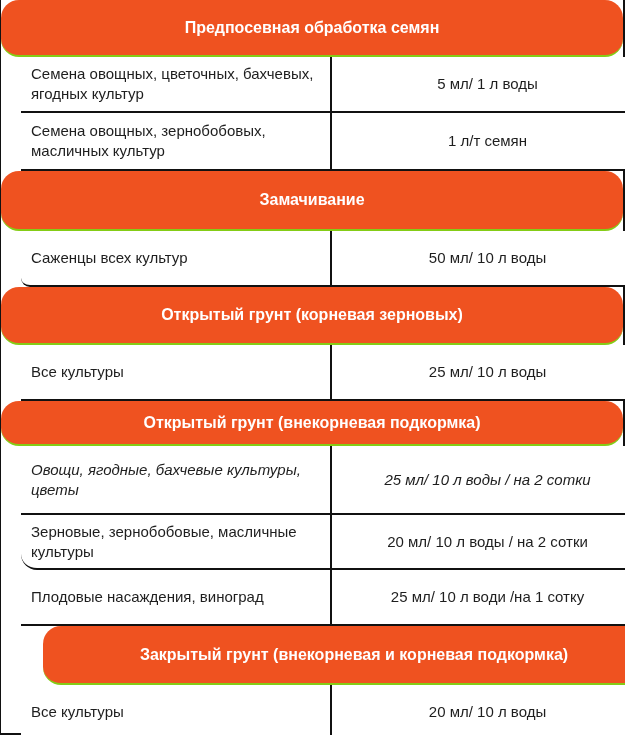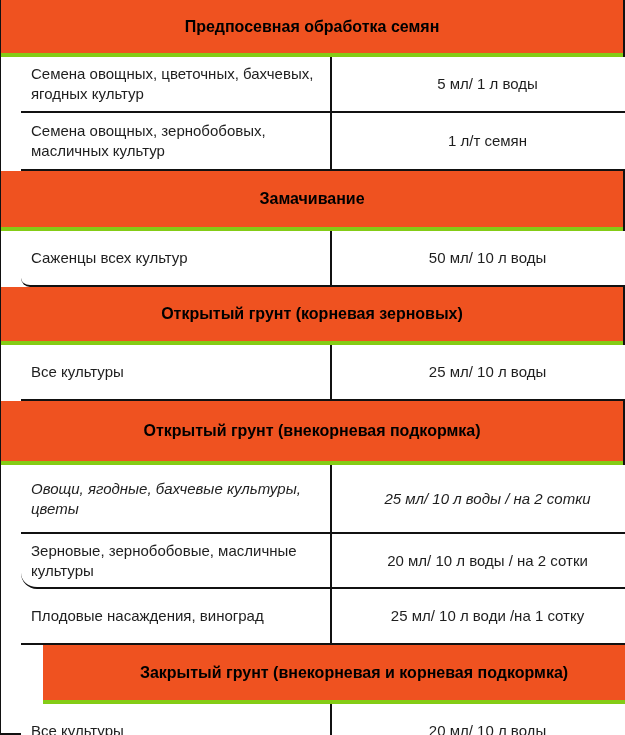--- a/index.html
+++ b/index.html
@@ -20,28 +20,29 @@
       box-sizing: border-box;
       border-right: 2px solid #111;
       border-bottom: 2px solid #111;
       border-left: 1px solid #111;
       background: #fff;
     }
     .section-header {
       box-sizing: border-box;
       width: 100%;
       background: #EF5220;
-      color: #000000;
+      color: #ffffff;
       font-weight: bold;
       font-size: 16px;
       display: flex;
       align-items: center;
       justify-content: center;
       text-align: center;
-      border-bottom: 4px solid #84cc16;
+      border-bottom: 2px solid #84cc16;
+      border-radius: 18px;
     }
     .row {
       display: flex;
       box-sizing: border-box;
       width: 100%;
       border-bottom: 2px solid #111;
       background: #fff;
       margin-left: 20px;
     }
     .cell-left {
@@ -95,21 +96,21 @@
   </div>
 
   <div class="section-header" style="height:58px;">
     <span>Открытый грунт (корневая зерновых)</span>
   </div>
   <div class="row" style="height:56px;">
     <div class="cell-left">Все культуры</div>
     <div class="cell-right">25 мл/ 10 л воды</div>
   </div>
 
-  <div class="section-header" style="height:64px;">
+  <div class="section-header" style="height:45px;">
     <span>Открытый грунт (внекорневая подкормка)</span>
   </div>
   <div class="row" style="height:69px;font-style:italic;">
     <div class="cell-left">Овощи, ягодные, бахчевые культуры, цветы</div>
     <div class="cell-right">25 мл/ 10 л воды / на 2 сотки</div>
   </div>
   <div class="row" style="height:55px;border-radius:16px;">
     <div class="cell-left">Зерновые, зернобобовые, масличные культуры</div>
     <div class="cell-right">20 мл/ 10 л воды / на 2 сотки</div>
   </div>

